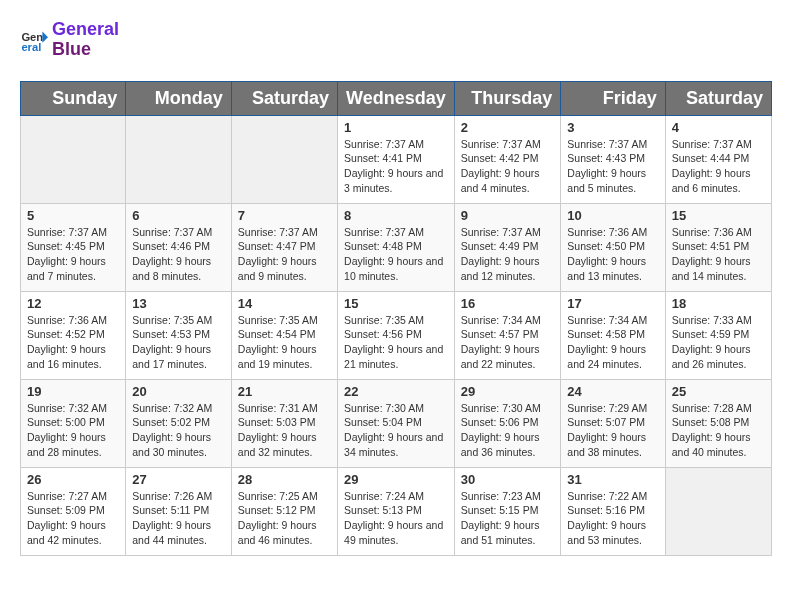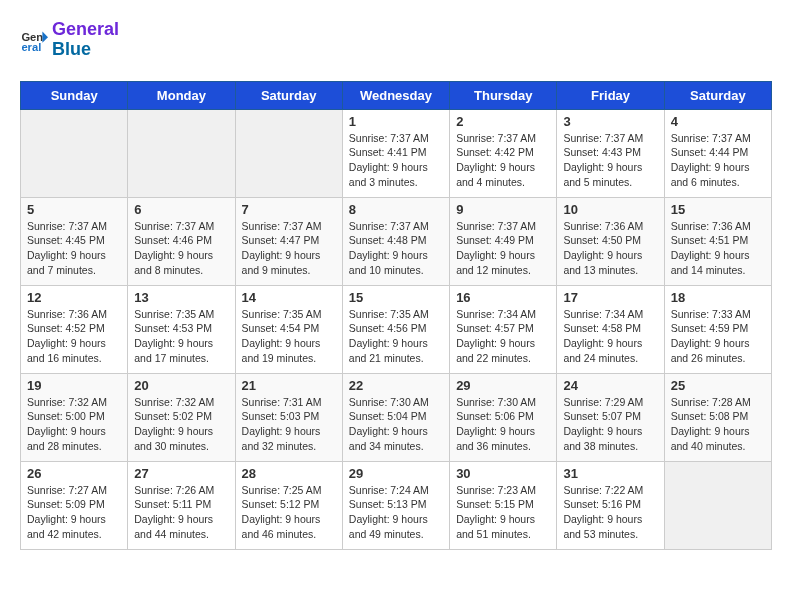--- a/index.html
+++ b/index.html
@@ -45,26 +45,26 @@
     .location {
       font-size: 14px;
       color: #555;
     }
     .calendar {
       width: 100%;
       border-collapse: collapse;
       border: 1px solid #ccc;
     }
     .calendar th {
-      background-color: #1d4ed8;
+      background-color: #737373;
       color: #fff;
-      font-size: 13px;
+      font-size: 18px;
       font-weight: bold;
       padding: 6px 8px;
-      text-align: center;
+      text-align: right;
       border: 1px solid #1e5a9a;
     }
     .calendar td {
       border: 1px solid #ccc;
       vertical-align: top;
       padding: 4px 6px;
       width: calc(100% / 7);
       min-height: 80px;
       background: #fff;
     }
@@ -93,21 +93,21 @@
 <body>
 
 <div class="header">
   <div class="logo">
     <svg class="logo-icon" viewBox="0 0 40 40">
       <text x="2" y="22" font-size="16" font-weight="bold" fill="#333">Gen</text>
       <text x="2" y="36" font-size="16" font-weight="bold" fill="#1a73c9">eral</text>
       <polygon points="32,8 40,16 32,24" fill="#1a73c9"></polygon>
     </svg>
     <div>
-      <div class="logo-text"><span>General</span><br><span style="color:#0369a1">Blue</span></div>
+      <div class="logo-text"><span>General</span><br><span style="color:#701a75">Blue</span></div>
     </div>
   </div>
   <div class="title-block">
     <div class="month-title"></div>
     <div class="location"></div>
   </div>
 </div>
 
 <table class="calendar">
   <thead>

